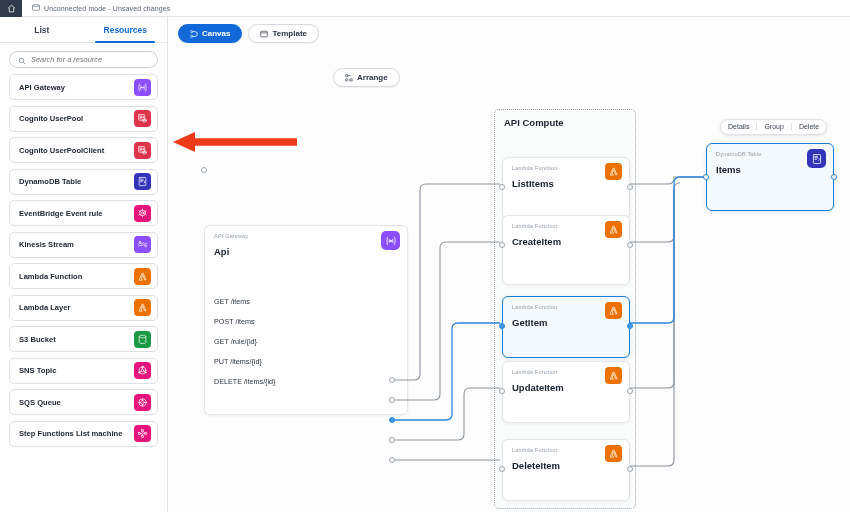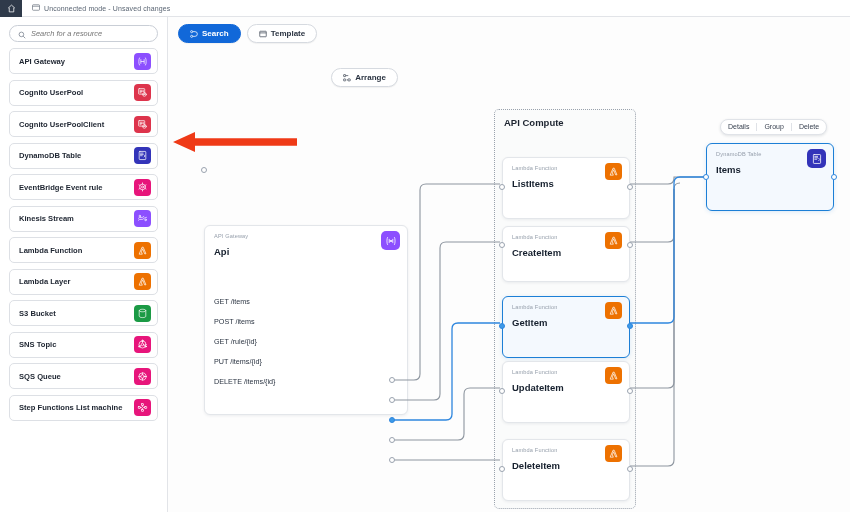--- a/index.html
+++ b/index.html
@@ -192,20 +192,24 @@
       <svg width="8" height="7" viewBox="0 0 16 13" fill="none" stroke="#6b7480" stroke-width="1.4">
         <rect x="1" y="1" width="14" height="11" rx="1.5"></rect>
           <path d="M1 4 H15"></path>
       </svg>
     </span>
     <span>Unconnected mode - Unsaved changes</span>
   </div>
 </div>
 
 <div class="sidebar">
+  <div class="tabs">
+    <div class="tab">List</div>
+    <div class="tab active">Resources</div>
+  </div>
 
   <div class="search-wrap">
     <div class="search-box">
       <span>
         <svg width="8" height="8" viewBox="0 0 16 16" fill="none" stroke="#7b8491" stroke-width="1.6">
           <circle cx="6.8" cy="6.8" r="4.6"></circle>
             <path d="M10.3 10.3 L14.5 14.5"></path>
         </svg>
       </span>
       <input type="text" placeholder="Search for a resource" style="">
@@ -347,21 +351,21 @@
 
   <div class="toolbar">
     <div class="tbtn active">
       <span>
         <svg width="8" height="8" viewBox="0 0 16 16" fill="none" stroke="#ffffff" stroke-width="1.5">
           <circle cx="3.3" cy="3.3" r="2.1"></circle>
             <circle cx="3.3" cy="12.7" r="2.1"></circle>
           <path d="M5.4 3.3 H10 a3 3 0 0 1 0 9.4 H5.4"></path>
         </svg>
       </span>
-      <span>Search</span>
+      <span>Canvas</span>
     </div>
     <div class="tbtn">
       <span>
         <svg width="8" height="8" viewBox="0 0 16 16" fill="none" stroke="#3a4352" stroke-width="1.4">
           <rect x="1.5" y="2.5" width="13" height="11" rx="1"></rect>
             <path d="M1.5 5.8 H14.5"></path>
         </svg>
       </span>
       <span>Template</span>
     </div>
@@ -442,21 +446,21 @@
         <div class="node-kind">Lambda Function</div>
         <div class="node-title">ListItems</div>
         <div class="node-ico" style="background:#ed7100">
           <svg width="11" height="11" viewBox="0 0 20 20" fill="none" stroke="#ffffff" stroke-width="1.3" stroke-linejoin="round" stroke-linecap="round">
             <path d="M4.2 16 L9.2 4 L11.3 4 L16.2 16 L13.9 16 L10.2 6.8 L7.9 12.3 L9.4 16 Z"></path>
           </svg>
         </div>
       </div>
       <div class="port" style="left: 331px; top: 167px;"></div>
       <div class="port" style="left: 459px; top: 167px;"></div>
-      <div class="node" style="left: 334px; top: 209px; width: 128px; height: 56px;">
+      <div class="node" style="left: 334px; top: 198px; width: 128px; height: 70px;">
         <div class="node-kind">Lambda Function</div>
         <div class="node-title">CreateItem</div>
         <div class="node-ico" style="background:#ed7100">
           <svg width="11" height="11" viewBox="0 0 20 20" fill="none" stroke="#ffffff" stroke-width="1.3" stroke-linejoin="round" stroke-linecap="round">
             <path d="M4.2 16 L9.2 4 L11.3 4 L16.2 16 L13.9 16 L10.2 6.8 L7.9 12.3 L9.4 16 Z"></path>
           </svg>
         </div>
       </div>
       <div class="port" style="left: 331px; top: 225px;"></div>
       <div class="port" style="left: 459px; top: 225px;"></div>

